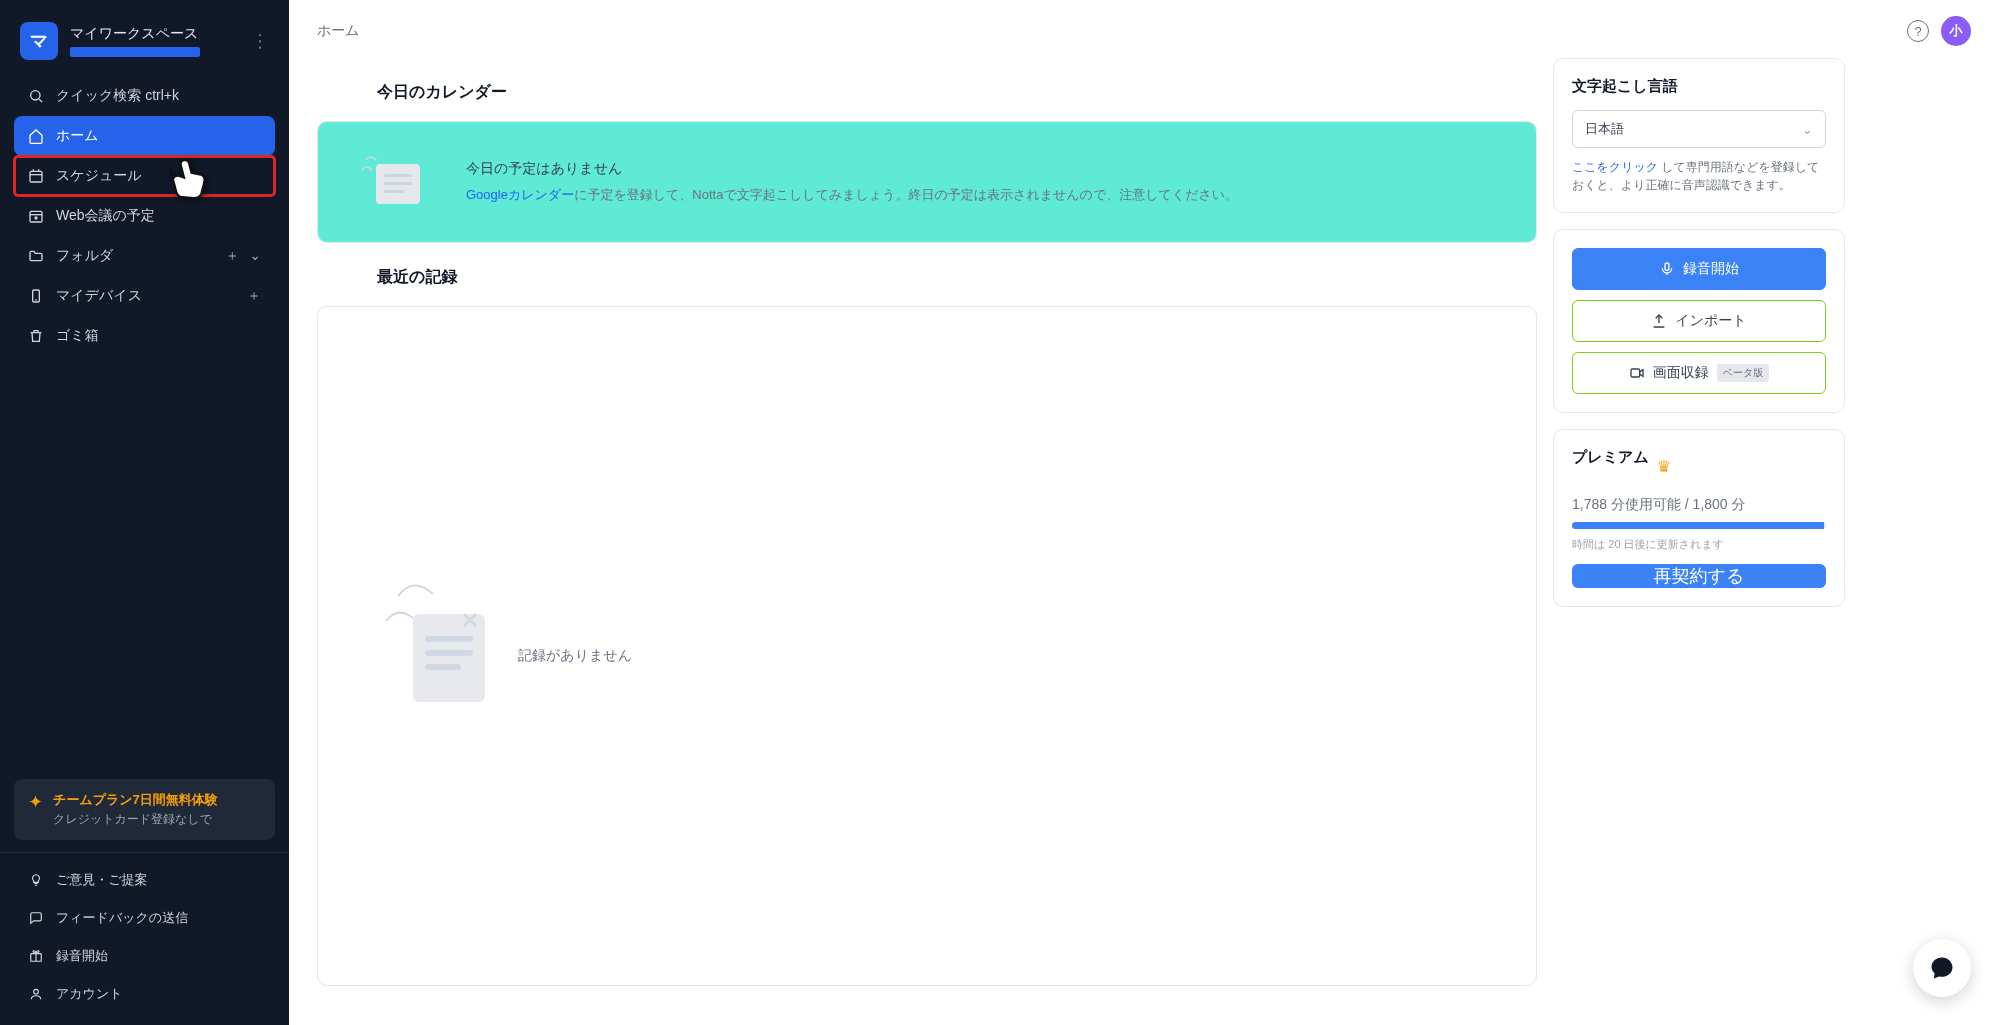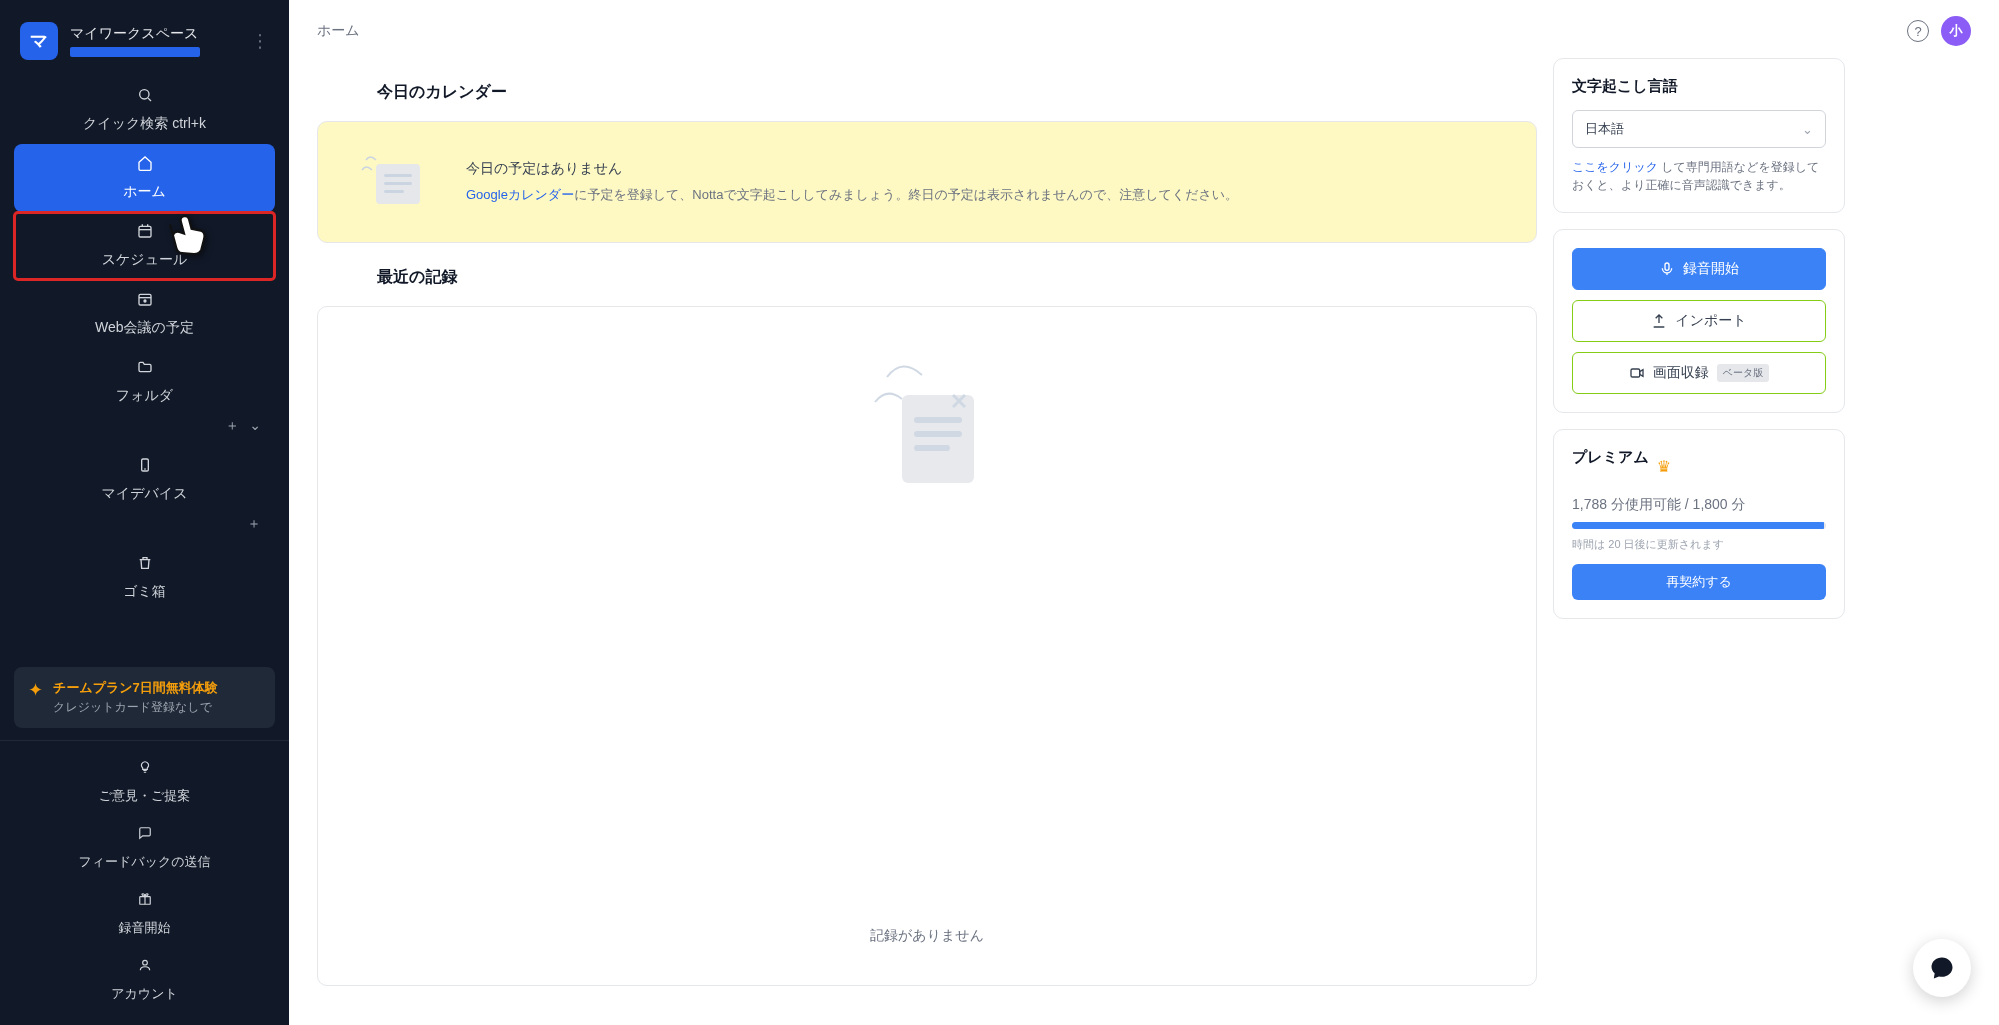--- a/index.html
+++ b/index.html
@@ -9,21 +9,21 @@
 
 .sidebar { width: 289px; background: #111827; color: #d1d5db; display: flex; flex-direction: column; padding: 12px 0; }
 .ws-header { display: flex; align-items: center; gap: 12px; padding: 10px 20px 16px; }
 .ws-badge { width: 38px; height: 38px; background: #2563eb; color: #fff; border-radius: 8px; display: flex; align-items: center; justify-content: center; font-weight: 700; font-size: 18px; }
 .ws-info { flex: 1; }
 .ws-name { font-size: 14px; color: #e5e7eb; }
 .ws-sub { height: 10px; background: #2563eb; width: 130px; margin-top: 4px; border-radius: 2px; }
 .ws-menu { color: #6b7280; font-size: 18px; cursor: pointer; }
 
 .nav { padding: 0 14px; }
-.nav-item { display: flex; align-items: center; gap: 12px; padding: 11px 14px; border-radius: 8px; font-size: 14px; color: #d1d5db; cursor: pointer; position: relative; flex-direction: column; }
+.nav-item { display: flex; align-items: center; gap: 12px; padding: 11px 14px; border-radius: 8px; font-size: 14px; color: #d1d5db; cursor: pointer; position: relative; }
 .nav-item.active { background: #2563eb; color: #fff; }
 .nav-item .icon { width: 16px; height: 16px; display: inline-flex; align-items: center; justify-content: center; }
 .nav-item .trail { margin-left: auto; display: flex; gap: 10px; color: #9ca3af; }
 .nav-item.highlight-red { outline: 3px solid #dc2626; outline-offset: -2px; border-radius: 4px; }
 
 .pointer-hand { position: absolute; left: 140px; top: -6px; width: 70px; height: 70px; pointer-events: none; }
 .pointer-hand svg { filter: drop-shadow(2px 2px 3px rgba(0,0,0,0.5)); }
 
 .sidebar-spacer { flex: 1; }
 
@@ -41,27 +41,27 @@
 .topbar-title { font-size: 14px; color: #6b7280; }
 .topbar-spacer { flex: 1; }
 .help-icon { width: 22px; height: 22px; border: 1.5px solid #6b7280; border-radius: 50%; display: flex; align-items: center; justify-content: center; font-size: 13px; color: #6b7280; cursor: pointer; }
 .avatar { width: 30px; height: 30px; border-radius: 50%; background: #8b5cf6; color: #fff; display: flex; align-items: center; justify-content: center; font-size: 13px; font-weight: 600; cursor: pointer; }
 
 .content { flex: 1; display: flex; gap: 16px; padding: 0 28px 20px; overflow: auto; }
 .center { flex: 1; max-width: 1220px; }
 .section { padding: 24px 0 0; }
 .section-title { font-size: 16px; font-weight: 700; color: #111827; margin-bottom: 18px; padding-left: 60px; }
 
-.cal-card { background: #fef9c3; border: 1px solid #e5e7eb; border-radius: 10px; padding: 28px 36px; display: flex; gap: 32px; align-items: center; }
+.cal-card { background: #5eead4; border: 1px solid #e5e7eb; border-radius: 10px; padding: 28px 36px; display: flex; gap: 32px; align-items: center; }
 .cal-illus { width: 80px; height: 64px; }
 .cal-text .t1 { font-size: 14px; color: #374151; margin-bottom: 8px; }
 .cal-text .t2 { font-size: 13px; color: #6b7280; }
 .cal-text .t2 a { color: #2563eb; text-decoration: none; }
 
-.records-card { background: #fff; border: 1px solid #e5e7eb; border-radius: 10px; min-height: 680px; display: flex; flex-direction: column; align-items: center; justify-content: space-between; padding: 40px; }
+.records-card { background: #fff; border: 1px solid #e5e7eb; border-radius: 10px; min-height: 680px; display: flex; align-items: center; justify-content: flex-start; padding: 40px; }
 .records-illus { width: 160px; height: 160px; opacity: 0.9; }
 .records-empty { margin-top: 20px; font-size: 14px; color: #6b7280; }
 
 
 .right { width: 292px; flex-shrink: 0; }
 .panel { border: 1px solid #e5e7eb; border-radius: 10px; padding: 18px; margin-bottom: 16px; background: #fff; }
 .panel-title { font-size: 15px; font-weight: 700; color: #111827; margin-bottom: 14px; }
 .select { border: 1px solid #d1d5db; border-radius: 6px; padding: 9px 12px; font-size: 13px; display: flex; align-items: center; justify-content: space-between; cursor: pointer; color: #374151; }
 .select .chev { color: #9ca3af; }
 .hint { font-size: 12px; color: #6b7280; margin-top: 10px; line-height: 1.5; }
@@ -71,21 +71,21 @@
 .btn { border: 1px solid #84cc16; background: #fff; border-radius: 6px; padding: 11px 12px; font-size: 14px; display: flex; align-items: center; justify-content: center; gap: 8px; cursor: pointer; color: #374151; }
 .btn.primary { background: #3b82f6; border-color: #3b82f6; color: #fff; }
 .btn .badge { font-size: 10px; background: #e5e7eb; color: #6b7280; padding: 2px 6px; border-radius: 3px; }
 
 .premium-head { display: flex; align-items: center; gap: 8px; }
 .crown { color: #f59e0b; font-size: 16px; }
 .usage { font-size: 14px; color: #6b7280; margin-top: 12px; }
 .prog { height: 7px; background: #e5e7eb; border-radius: 4px; margin-top: 8px; overflow: hidden; }
 .prog-fill { height: 100%; background: #3b82f6; }
 .renew-note { font-size: 11px; color: #9ca3af; margin-top: 8px; }
-.renew-btn { margin-top: 12px; background: #3b82f6; color: #fff; border: none; border-radius: 6px; padding: 9px; font-size: 13px; width: 100%; cursor: pointer; }
+.renew-btn { margin-top: 12px; background: #3b82f6; color: #fff; border: none; border-radius: 6px; font-size: 18px; width: 100%; cursor: pointer; }
 
 .chat-fab { position: fixed; right: 28px; bottom: 28px; width: 58px; height: 58px; border-radius: 50%; background: #fff; box-shadow: 0 4px 16px rgba(0,0,0,0.18); display: flex; align-items: center; justify-content: center; cursor: pointer; }
 
 svg { display: block; }
 </style>
 </head>
 <body>
 
 <div class="app">
 

